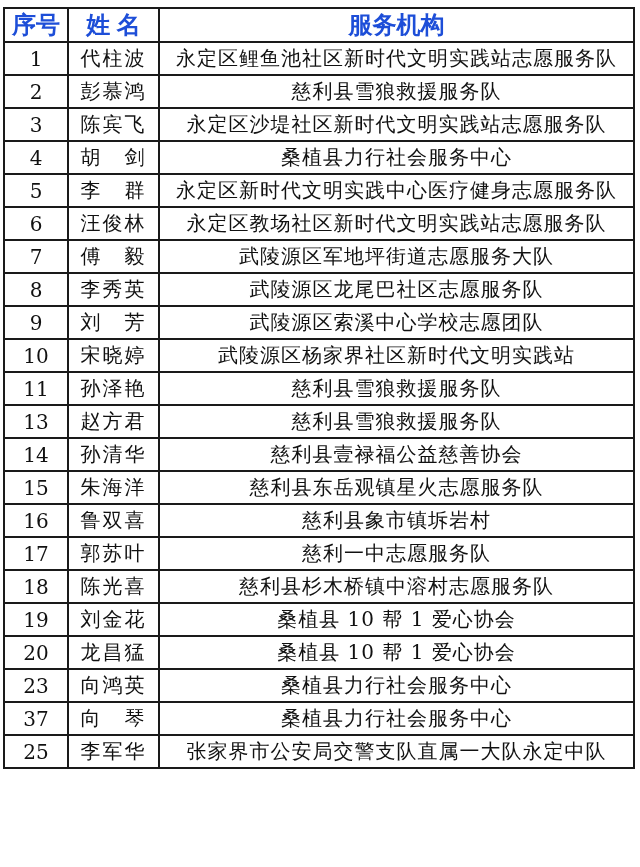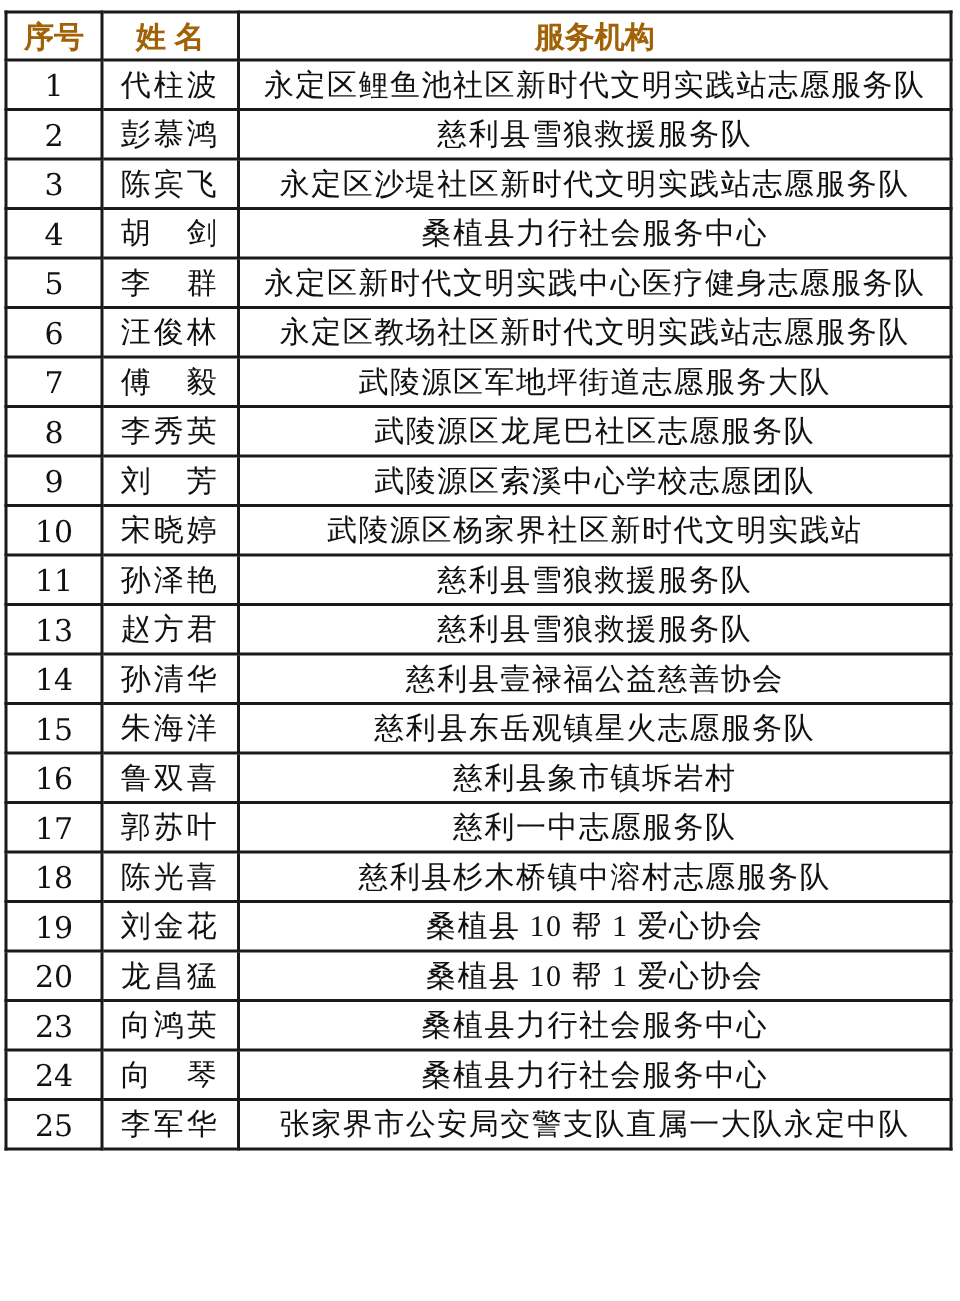--- a/index.html
+++ b/index.html
@@ -31,36 +31,35 @@
     vertical-align: middle;
     padding: 0 2px;
     overflow: hidden;
     white-space: nowrap;
   }
   table.roster thead tr { height: 32px; }
   table.roster tbody tr { height: 33px; }
   table.roster th {
     font-family: "Liberation Sans", "DejaVu Sans", sans-serif;
     font-weight: bold;
-    font-size: 20px;
-    color: #a16207;
+    font-size: 24px;
+    color: #1d4ed8;
   }
   table.roster td {
     font-size: 20px;
     font-weight: normal;
   }
   td.col-no {
     font-family: "DejaVu Serif", "Liberation Serif", serif;
   }
   td.col-name {
     letter-spacing: 2px;
   }
   td.col-org {
     letter-spacing: 1px;
-    font-family: Liberation Serif, serif;
   }
   .col-w-no   { width: 64px; }
   .col-w-name { width: 91px; }
   .col-w-org  { width: auto; }
 </style>
 </head>
 <body>
 
 <div class="page">
   <table class="roster">
@@ -171,21 +170,21 @@
           <td class="col-no">20</td>
           <td class="col-name">龙昌猛</td>
           <td class="col-org">桑植县 10 帮 1 爱心协会</td>
         </tr>
         <tr>
           <td class="col-no">23</td>
           <td class="col-name">向鸿英</td>
           <td class="col-org">桑植县力行社会服务中心</td>
         </tr>
         <tr>
-          <td class="col-no">24</td>
+          <td class="col-no">37</td>
           <td class="col-name">向　琴</td>
           <td class="col-org">桑植县力行社会服务中心</td>
         </tr>
         <tr>
           <td class="col-no">25</td>
           <td class="col-name">李军华</td>
           <td class="col-org">张家界市公安局交警支队直属一大队永定中队</td>
         </tr>
       </tbody>
   </table>

